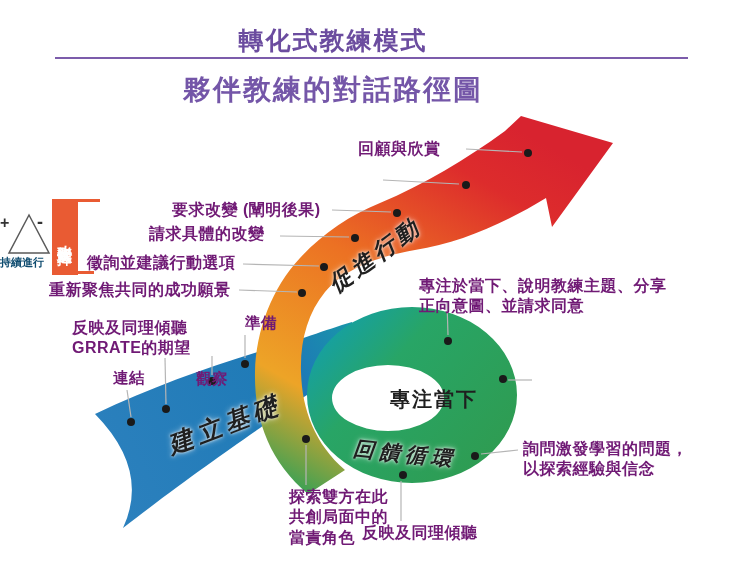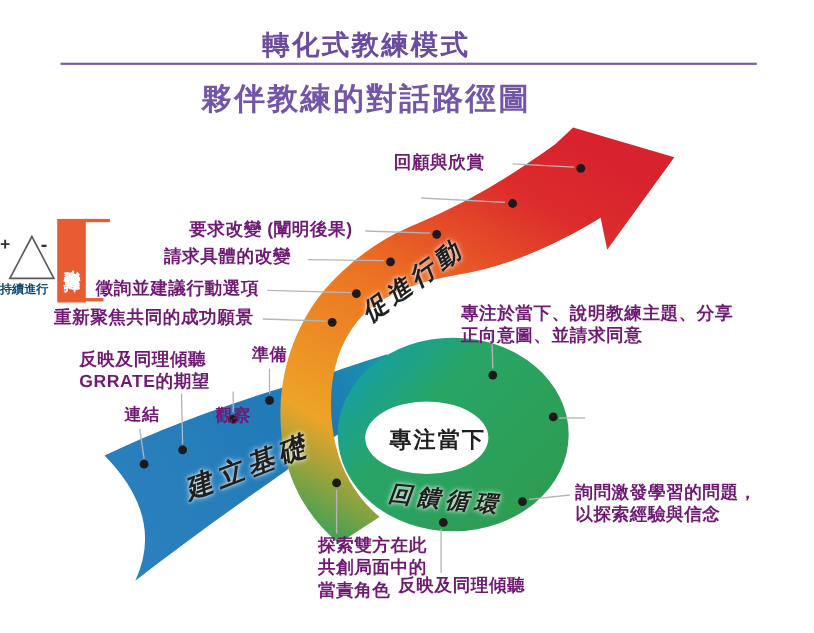--- a/index.html
+++ b/index.html
@@ -23,21 +23,21 @@
     font-size:28px;font-weight:600;color:#7456a8;letter-spacing:2px;
   }
   .stage{
     position:absolute;font-weight:bold;font-style:italic;color:#1f1f1f;
     text-shadow:0 0 3px rgba(255,255,255,.85),0 0 6px rgba(255,255,255,.6);
     white-space:nowrap;
   }
   #stage-foundation{left:120px;top:408px;width:210px;text-align:center;font-size:25px;letter-spacing:5px;transform:rotate(-21deg);}
   #stage-action{left:275px;top:240px;width:200px;text-align:center;font-size:23px;letter-spacing:4px;transform:rotate(-36deg);}
   #stage-feedback{left:305px;top:440px;width:200px;text-align:center;font-size:21px;letter-spacing:5px;transform:rotate(6deg);}
-  #stage-present{left:318px;top:386px;width:160px;text-align:center;font-size:20px;letter-spacing:2px;font-style:normal;font-weight:600;text-shadow:none;}
+  #stage-present{left:318px;top:386px;width:160px;text-align:right;font-size:20px;letter-spacing:2px;font-style:normal;font-weight:600;text-shadow:none;}
   #change-box{
     left:52px;top:199px;width:26px;height:76px;background:#e95b33;
     display:flex;align-items:center;justify-content:center;
   }
   #change-box span{
     writing-mode:vertical-rl;text-orientation:upright;color:#ffffff;
     font-size:15px;font-weight:600;letter-spacing:2px;line-height:1;
   }
   .bracket-arm{position:absolute;background:#e95b33;height:3px;}
   #arm-top{left:77px;top:199px;width:23px;}
@@ -155,21 +155,21 @@
   <div id="arm-top" class="bracket-arm"></div>
   <div id="arm-bottom" class="bracket-arm"></div>
 
   <div class="lbl" style="left:358px;top:139px;">回顧與欣賞</div>
   <div class="lbl" style="left:172px;top:200px;">要求改變 (闡明後果)</div>
   <div class="lbl" style="left:87px;top:253px;">徵詢並建議行動選項</div>
   <div class="lbl" style="left:149px;top:224px;">請求具體的改變</div>
   <div class="lbl" style="left:49px;top:280px;">重新聚焦共同的成功願景</div>
   <div class="lbl" style="left:72px;top:318px;">反映及同理傾聽
 GRRATE的期望</div>
-  <div class="lbl small" style="left:229px;top:313px;">準備</div>
+  <div class="lbl small" style="left:245px;top:313px;">準備</div>
   <div class="lbl small" style="left:196px;top:335px;margin-top:34px;">觀察</div>
   <div class="lbl small" style="left:113px;top:368px;">連結</div>
   <div class="lbl" style="left:419px;top:260px;margin-top:16px;">專注於當下、說明教練主題、分享
 正向意圖、並請求同意</div>
   <div class="lbl" style="left:523px;top:439px;">詢問激發學習的問題，
 以探索經驗與信念</div>
   <div class="lbl" style="left:255px;top:487px;margin-left:34px;">探索雙方在此
 共創局面中的
 當責角色</div>
   <div class="lbl" style="left:362px;top:523px;">反映及同理傾聽</div>

